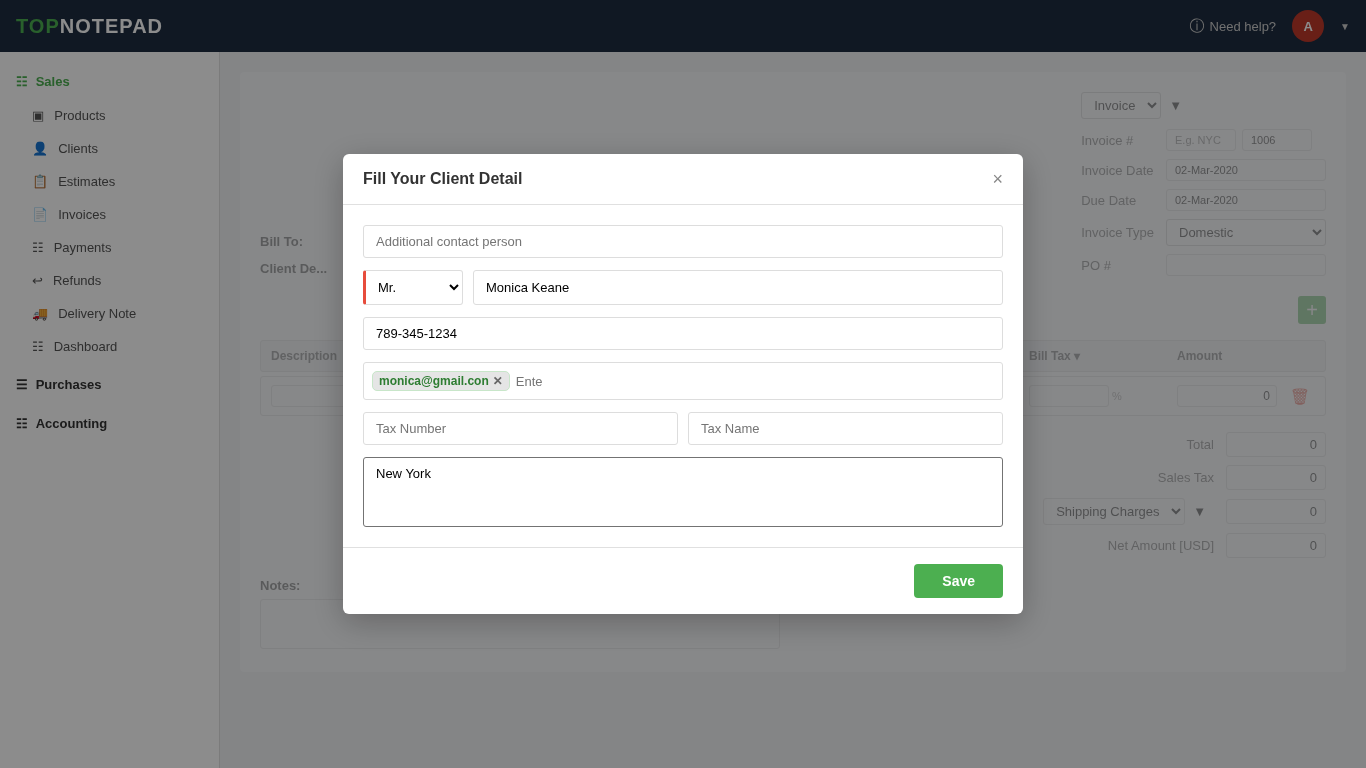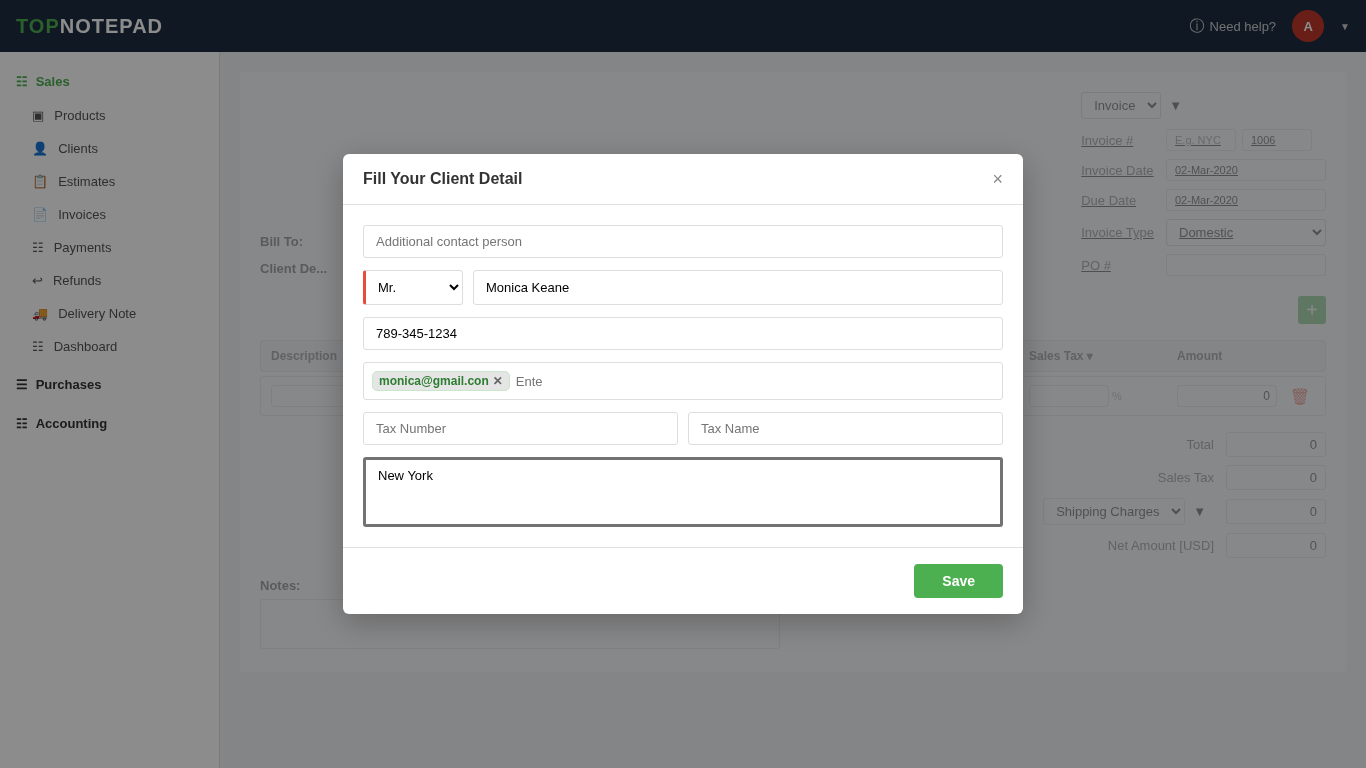--- a/index.html
+++ b/index.html
@@ -129,21 +129,20 @@
       font-size: 13px;
       background: white;
     }
 
     .invoice-fields {
       display: grid;
       grid-template-columns: auto 1fr;
       gap: 8px 12px;
       align-items: center;
       font-size: 13px;
-      text-decoration: underline;
     }
     .invoice-fields label { color: #555; }
     .invoice-fields input {
       border: 1px solid #ddd;
       border-radius: 3px;
       padding: 4px 8px;
       font-size: 11px;
     }
     .invoice-num-row {
       display: flex; gap: 6px;
@@ -301,21 +300,21 @@
 
     .tax-row {
       display: flex;
       gap: 10px;
     }
     .tax-row .modal-input {
       width: 50%;
     }
 
     .address-textarea {
-      border: 3px solid #737373;
+      border: 1px solid #737373;
       border-radius: 3px;
       padding: 8px 12px;
       font-size: 13px;
       width: 100%;
       height: 70px;
       resize: none;
       outline: none;
       font-family: inherit;
     }
 
@@ -511,21 +510,21 @@
       <div style="display:flex;justify-content:flex-end;margin-top:8px;">
         <button class="add-btn">+</button>
       </div>
 
       <div class="table-header">
         <span>Description</span>
         <span></span>
         <span></span>
         <span></span>
         <span>Discount</span>
-        <span style="cursor:pointer;">Sales Tax ▾</span>
+        <span style="cursor:pointer;">Bill Tax ▾</span>
         <span>Amount</span>
         <span></span>
       </div>
 
       <div class="table-row">
         <input class="modal-input" style="font-size: 12px;">
         <input class="modal-input" style="font-size: 12px; text-align: right;" value="0">
         <input class="modal-input" style="font-size: 12px; text-align: right;" value="0">
         <input class="modal-input" style="font-size: 12px; text-align: right;" value="0">
         <div style="display:flex;gap:3px;align-items:center;">

